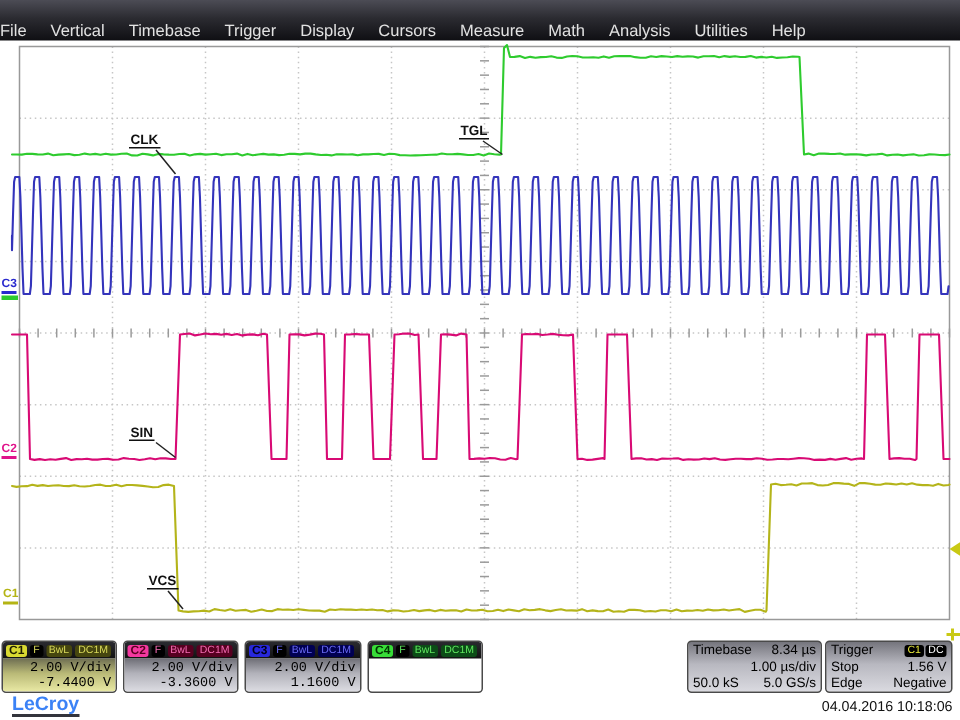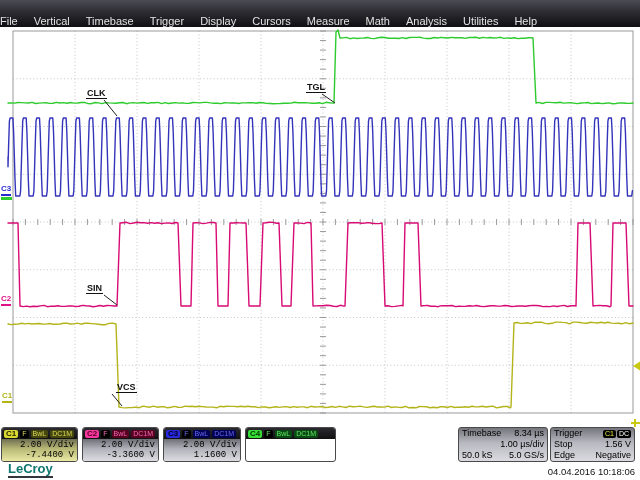--- a/index.html
+++ b/index.html
@@ -33,21 +33,21 @@
     box-sizing:border-box;overflow:hidden;z-index:5;font-size:9px;color:#000;}
   .ch-head{height:11px;background:linear-gradient(180deg,#2a2a30,#111);display:flex;
     align-items:center;gap:2px;padding:1px 2px;box-sizing:border-box;}
   .ch-id{font-size:8px;font-weight:bold;line-height:8px;padding:0 2px;border-radius:2px;}
   .bdg{font-size:7px;line-height:8px;padding:0 2px;border-radius:2px;}
   .ch-body{height:22px;display:flex;flex-direction:column;justify-content:space-evenly;
     text-align:right;padding:0 3px;font-family:Liberation Mono, monospace;}
   .box.c1{left:1px;width:77px;}
   .box.c2{left:82px;width:77px;}
   .box.c3{left:163px;width:78px;}
-  .box.c4{left:245px;width:91px;}
+  .box.c4{left:245px;width:77px;}
   .c1 .ch-id{background:#d9d932;color:#201f00;}
   .c2 .ch-id{background:#f famous;}
   .c2 .ch-id{background:#f538a0;color:#57001f;}
   .c3 .ch-id{background:#2828dd;color:#00001a;}
   .c4 .ch-id{background:#38dd38;color:#003300;}
   .c1 .bdg{color:#d9d95a;} .c1 .bdg.f{background:#000;} .c1 .bdg.m{background:#46460f;}
   .c2 .bdg{color:#f56bb4;} .c2 .bdg.f{background:#000;} .c2 .bdg.m{background:#570020;}
   .c3 .bdg{color:#6a6af5;} .c3 .bdg.f{background:#000;} .c3 .bdg.m{background:#000052;}
   .c4 .bdg{color:#5fe65f;} .c4 .bdg.f{background:#000;} .c4 .bdg.m{background:#0b4c16;}
   .c1 .ch-body{background:linear-gradient(180deg,#6e6e52,#b9b977 45%,#e9e9a4);}
@@ -61,21 +61,21 @@
     padding:0 3px;line-height:11px;}
   .info-box .row.right{justify-content:flex-end;margin-left:16px;}
   .tb-box{left:458px;width:90px;}
   .tg-box{left:550px;width:85px;}
   .tbdg{font-size:7px;line-height:8px;padding:0 2px;border-radius:2px;background:#000;}
   .tbdg.src{color:#e8e83a;} .tbdg.cpl{color:#fff;}
   .tg-badges{display:flex;gap:1px;}
 
   
   .brand{position:absolute;left:8px;top:462px;z-index:5;font-size:13px;font-weight:bold;
-    color:#0f766e;border-bottom:2px solid #33343c;line-height:14px;letter-spacing:0px;}
+    color:#3b82f6;border-bottom:2px solid #33343c;line-height:14px;letter-spacing:0px;}
   .datetime{position:absolute;right:5px;top:466px;z-index:5;font-size:9.5px;color:#111;}
 </style>
 </head>
 <body>
 
 <div id="stage">
 
   <div class="menubar" id="menubar">
       <span>File</span>
       <span>Vertical</span>
@@ -208,21 +208,21 @@
       <line x1="322" y1="94" x2="335" y2="103" stroke="#222" stroke-width="1"></line>
       <line x1="104" y1="295" x2="117" y2="305" stroke="#222" stroke-width="1"></line>
       <line x1="112" y1="394" x2="122" y2="406" stroke="#222" stroke-width="1"></line>
       <polygon points="640,361.5 633,366 640,370.5" fill="#c9c914"></polygon>
       <path d="M631 423H640M635 419V427" stroke="#c9c914" stroke-width="2" fill="none"></path>
     </svg>
 
   <div class="wave-label" style="left: 86px; top: 88px;">CLK</div>
   <div class="wave-label" style="left: 306px; top: 82px;">TGL</div>
   <div class="wave-label" style="left: 86px; top: 283px;">SIN</div>
-  <div class="wave-label" style="left: 116px; top: 382px;">VCS</div>
+  <div class="wave-label" style="left: 98px; top: 382px;">VCS</div>
 
   <div class="edge-mrk mrk-c3">C3</div>
   <div class="mrk-c4bar"></div>
   <div class="edge-mrk mrk-c2">C2</div>
   <div class="edge-mrk mrk-c1">C1</div>
 
   <div class="box c1">
     <div class="ch-head">
       <span class="ch-id">C1</span>
       <span class="bdg f">F</span>

